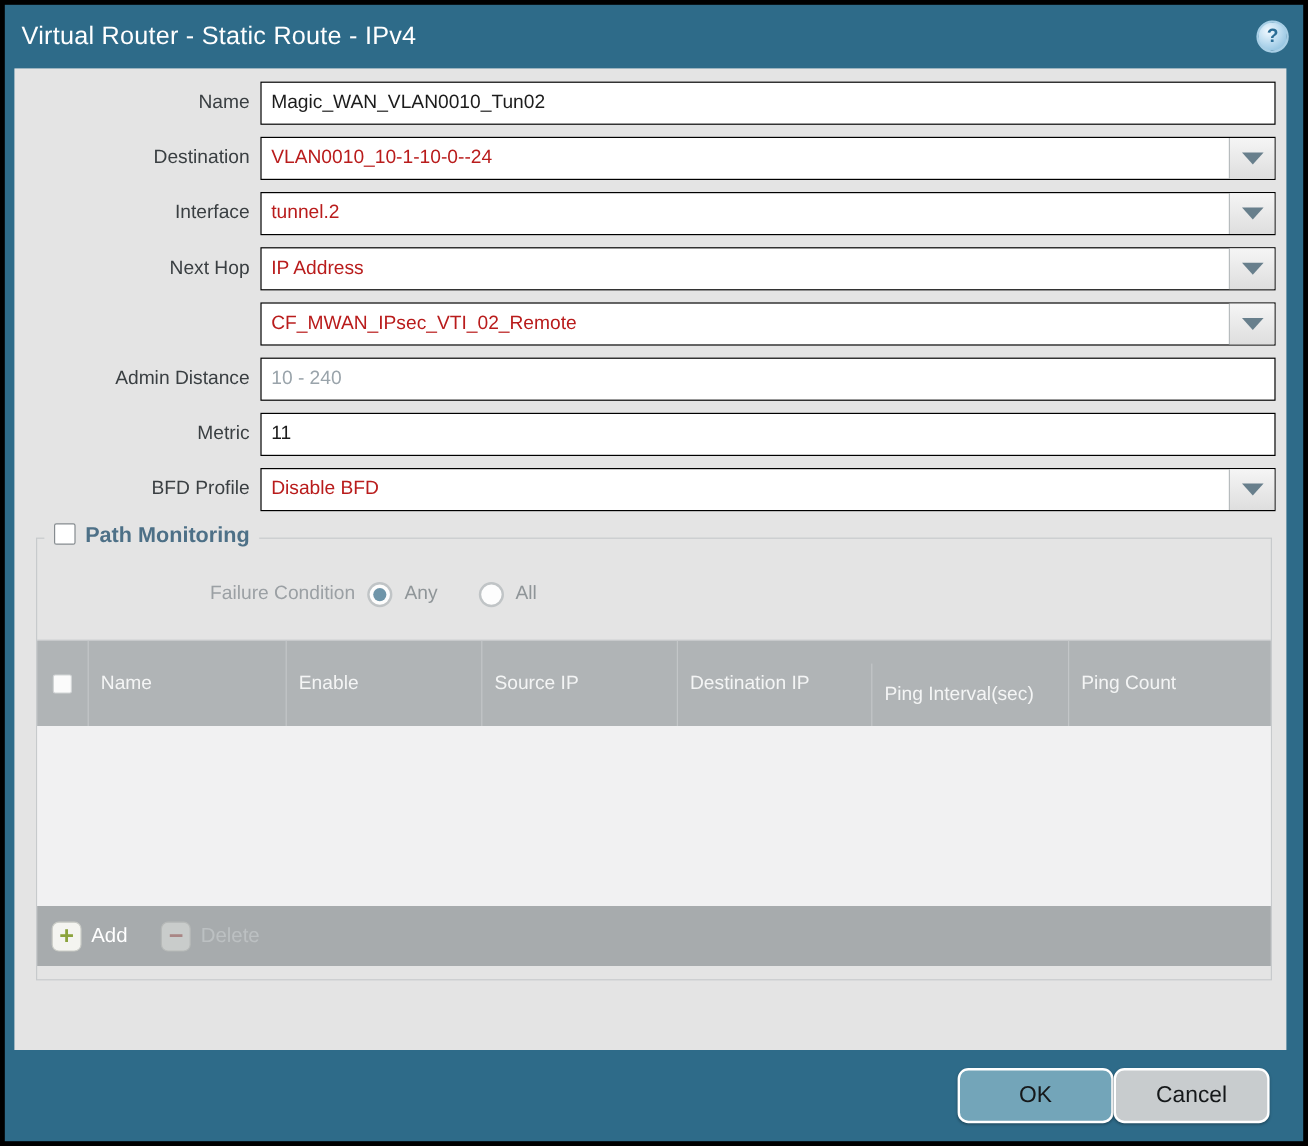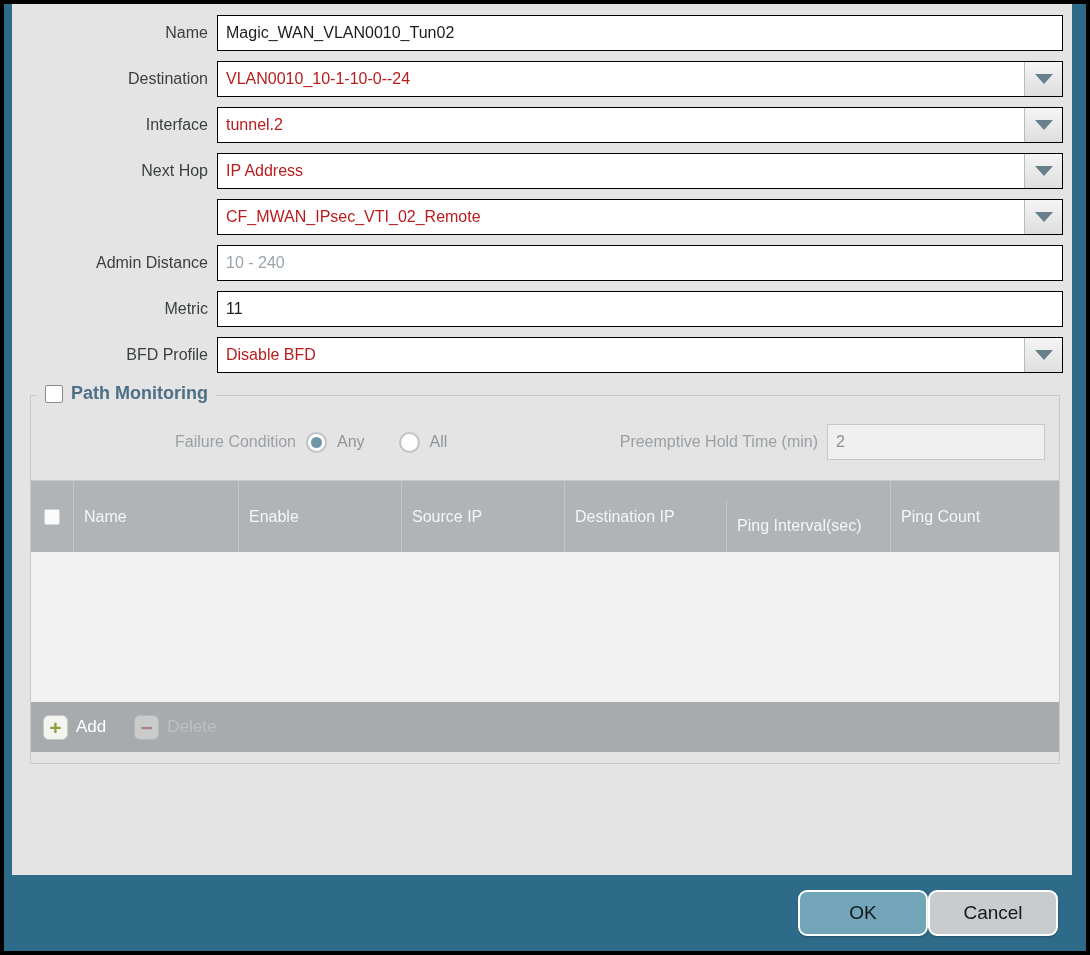--- a/index.html
+++ b/index.html
@@ -118,21 +118,21 @@
     margin: 22px 12px 0 18px;
     border: 1px solid #c7cacc;
     height: 369px;
   }
   .group-legend {
     position: absolute;
     top: -13px; left: 6px;
     background: #e4e4e4;
     padding: 0 8px;
     display: flex;
-    align-items: center;
+    align-items: flex-start;
     gap: 8px;
   }
   .checkbox {
     width: 18px; height: 18px;
     background: #ffffff;
     border: 1px solid #858b8f;
     border-radius: 2px;
     cursor: pointer;
   }
   .group-title {
@@ -267,20 +267,24 @@
     box-shadow: 0 1px 2px rgba(0,0,0,.25);
   }
   .btn-ok { background: #73a5b9; }
   .btn-cancel { background: #c8ccce; }
 </style>
 </head>
 <body>
 
 <div class="dialog">
 
+  <div class="titlebar">
+    <span class="title">Virtual Router - Static Route - IPv4</span>
+    <span class="help-icon">?</span>
+  </div>
 
   <div class="content">
 
     <div class="row">
       <span class="lbl">Name</span>
       <span class="field">
         <input type="text" value="Magic_WAN_VLAN0010_Tun02" style="">
       </span>
     </div>
 
@@ -357,26 +361,20 @@
 
       <div class="fc-row">
         <span class="fc-lbl">Failure Condition</span>
         <span class="radio-opt">
           <span class="radio checked"></span>
           <span class="radio-text">Any</span>
         </span>
         <span class="radio-opt">
           <span class="radio"></span>
           <span class="radio-text">All</span>
-        </span>
-        <span class="holdtime">
-          <span class="lbl2">Preemptive Hold Time (min)</span>
-          <span class="field disabled">
-            <input type="text" disabled="" value="2" style="">
-          </span>
         </span>
       </div>
 
       <div class="pm-table">
         <div class="thead">
           <span class="th first">
             <span class="hdr-checkbox"></span>
           </span>
           <span class="th c-name">Name</span>
           <span class="th c-enable">Enable</span>

